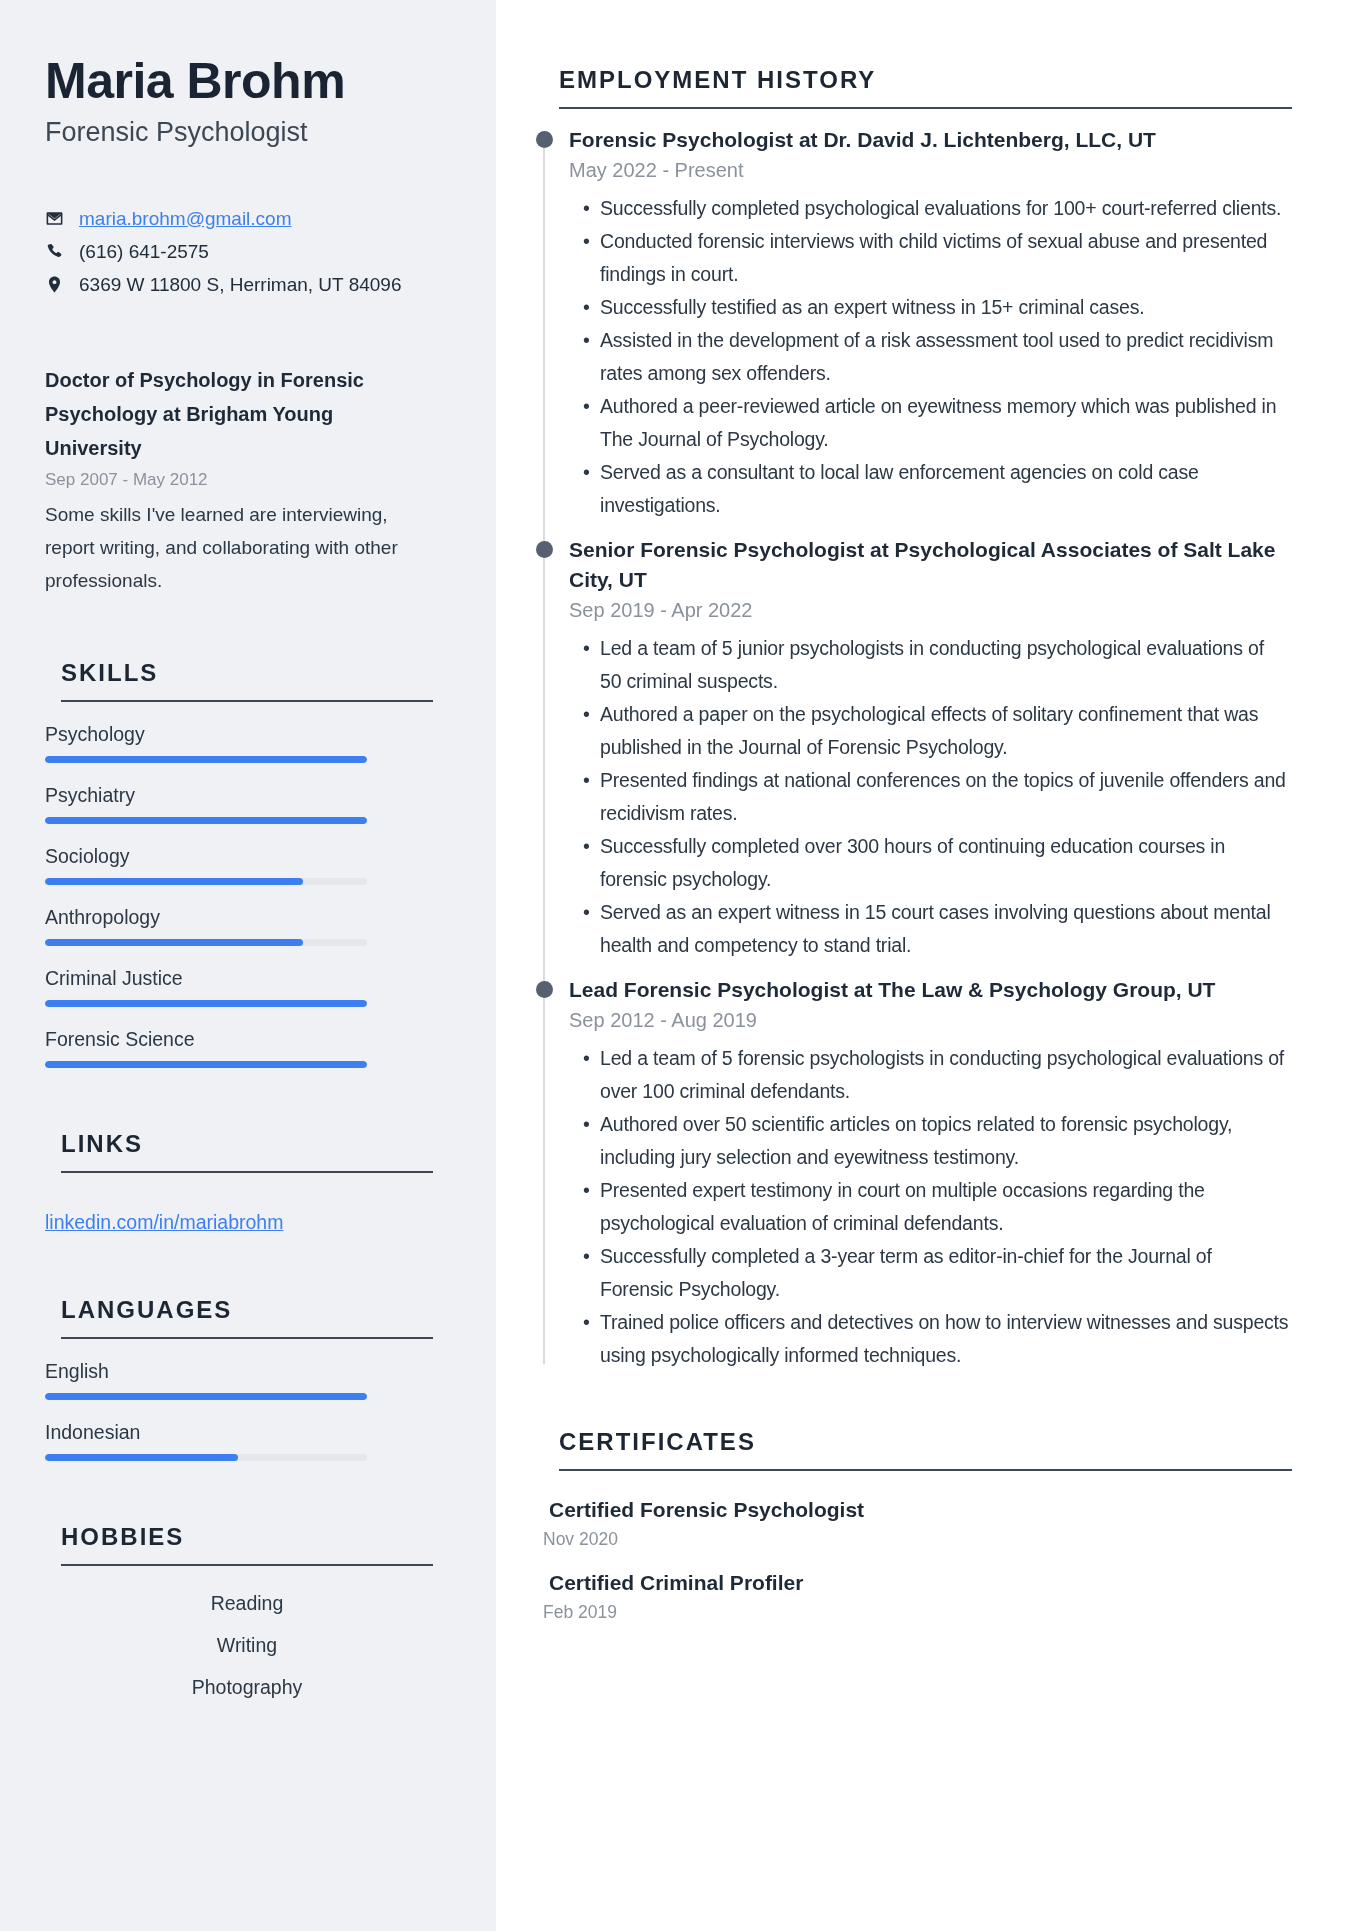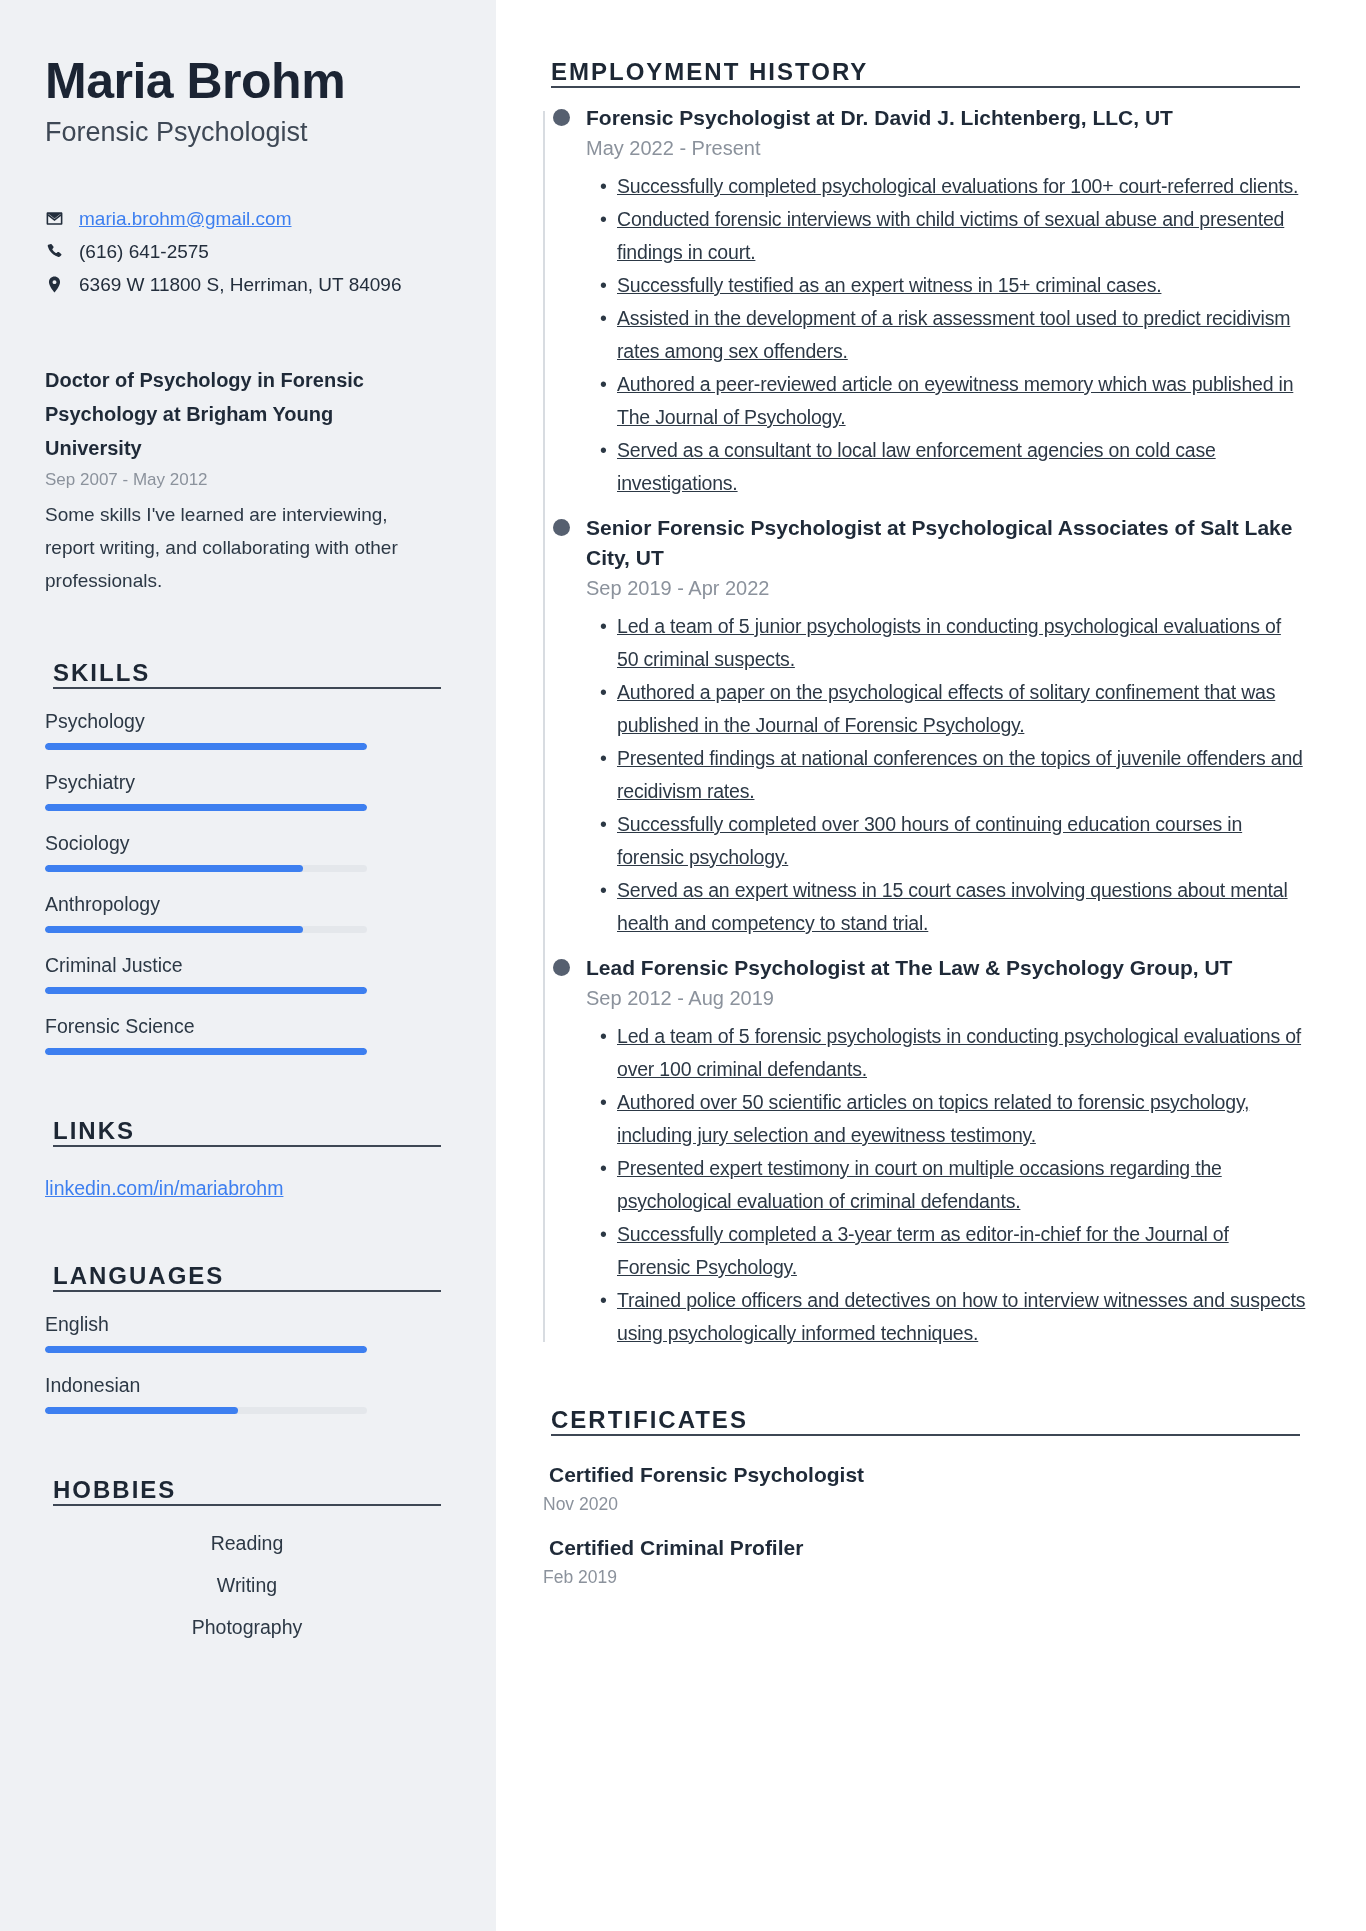--- a/index.html
+++ b/index.html
@@ -26,22 +26,22 @@
     margin-top: 9px; font-size: 27px; color: #3e4855;
   }
   .contact { margin-top: 54px; font-size: 19px; color: #232e3c; }
   .contact-row { display: flex; align-items: center; gap: 15px; line-height: 33px; }
   .cicon { width: 19px; height: 19px; flex: 0 0 19px; display: inline-block; }
   .cicon svg { width: 19px; height: 19px; display: block; fill: #232e3c; }
   .link { color: #3d7ff0; text-decoration: underline; cursor: pointer; }
 
   .side-section { margin-top: 62px; }
   .sec-heading {
-    margin: 8px; font-size: 24px; font-weight: bold; letter-spacing: 2px;
-    color: #1d2734; border-bottom: 2px solid #3e4754; 
+    margin: 16px; font-size: 24px; font-weight: bold; letter-spacing: 2px;
+    color: #1d2734; border-bottom: 2px solid #3e4754; padding-bottom: 13px;
   }
   .degree {
     margin-top: 22px; max-width: 390px;
     font-size: 20px; font-weight: bold; line-height: 34px; color: #1f2a38;
   }
   .muted-date { margin-top: 5px; font-size: 17px; color: #8b929c; }
   .edu-desc { margin-top: 8px; max-width: 360px; font-size: 19px; line-height: 33px; color: #2c3845; }
   .links-item { display: inline-block; margin-top: 22px; font-size: 19.5px; }
 
   .meter { margin-top: 21px; }
@@ -50,36 +50,36 @@
     margin-top: 10px; width: 322px; height: 7px;
     border-radius: 4px; background: #e4e7eb; overflow: hidden;
   }
   .fill { height: 100%; border-radius: 4px; background: #3d7ff0; }
 
   .hobby-list { margin-top: 16px; }
   .hobby { font-size: 19.5px; line-height: 42px; color: #2c3845; text-align: center; }
 
   
   .main { flex: 1 1 auto; padding: 50px 58px 0 47px; }
-  .timeline { position: relative; margin-top: 15px; padding-left: 43px; }
+  .timeline { position: relative; margin-top: 15px; padding-left: 26px; }
   .timeline::before {
     content: ""; position: absolute; left: 0; top: 8px; bottom: 8px;
     width: 2px; background: #d8dce1;
   }
   .job { position: relative; margin-bottom: 13px; }
   .job::before {
     content: ""; position: absolute; left: -33px; top: 6px;
     width: 17px; height: 17px; border-radius: 50%; background: #566070;
   }
   .job-title {
     font-size: 21px; font-weight: bold; line-height: 30px;
     color: #1f2a38; max-width: 735px;
   }
   .job-date { margin: 4px 0 10px; font-size: 20px; color: #8b929c; }
-  .job ul { margin: 0; padding: 0 0 0 31px; list-style: none; text-decoration: underline; }
+  .job ul { margin: 0; padding: 0 0 0 31px; list-style: none; }
   .job li {
     position: relative; font-size: 19.5px; line-height: 33px;
     color: #2c3845; max-width: 690px; letter-spacing: -0.2px;
   }
   .job li::before { content: "\2022"; position: absolute; left: -17px; color: #2c3845; }
 
   .certificates { margin-top: 56px; }
   .cert { margin-top: 24px; }
   .cert + .cert { margin-top: 18px; }
   .cert-name { font-size: 21px; font-weight: bold; line-height: 30px; color: #1f2a38; margin-left: 6px; }

